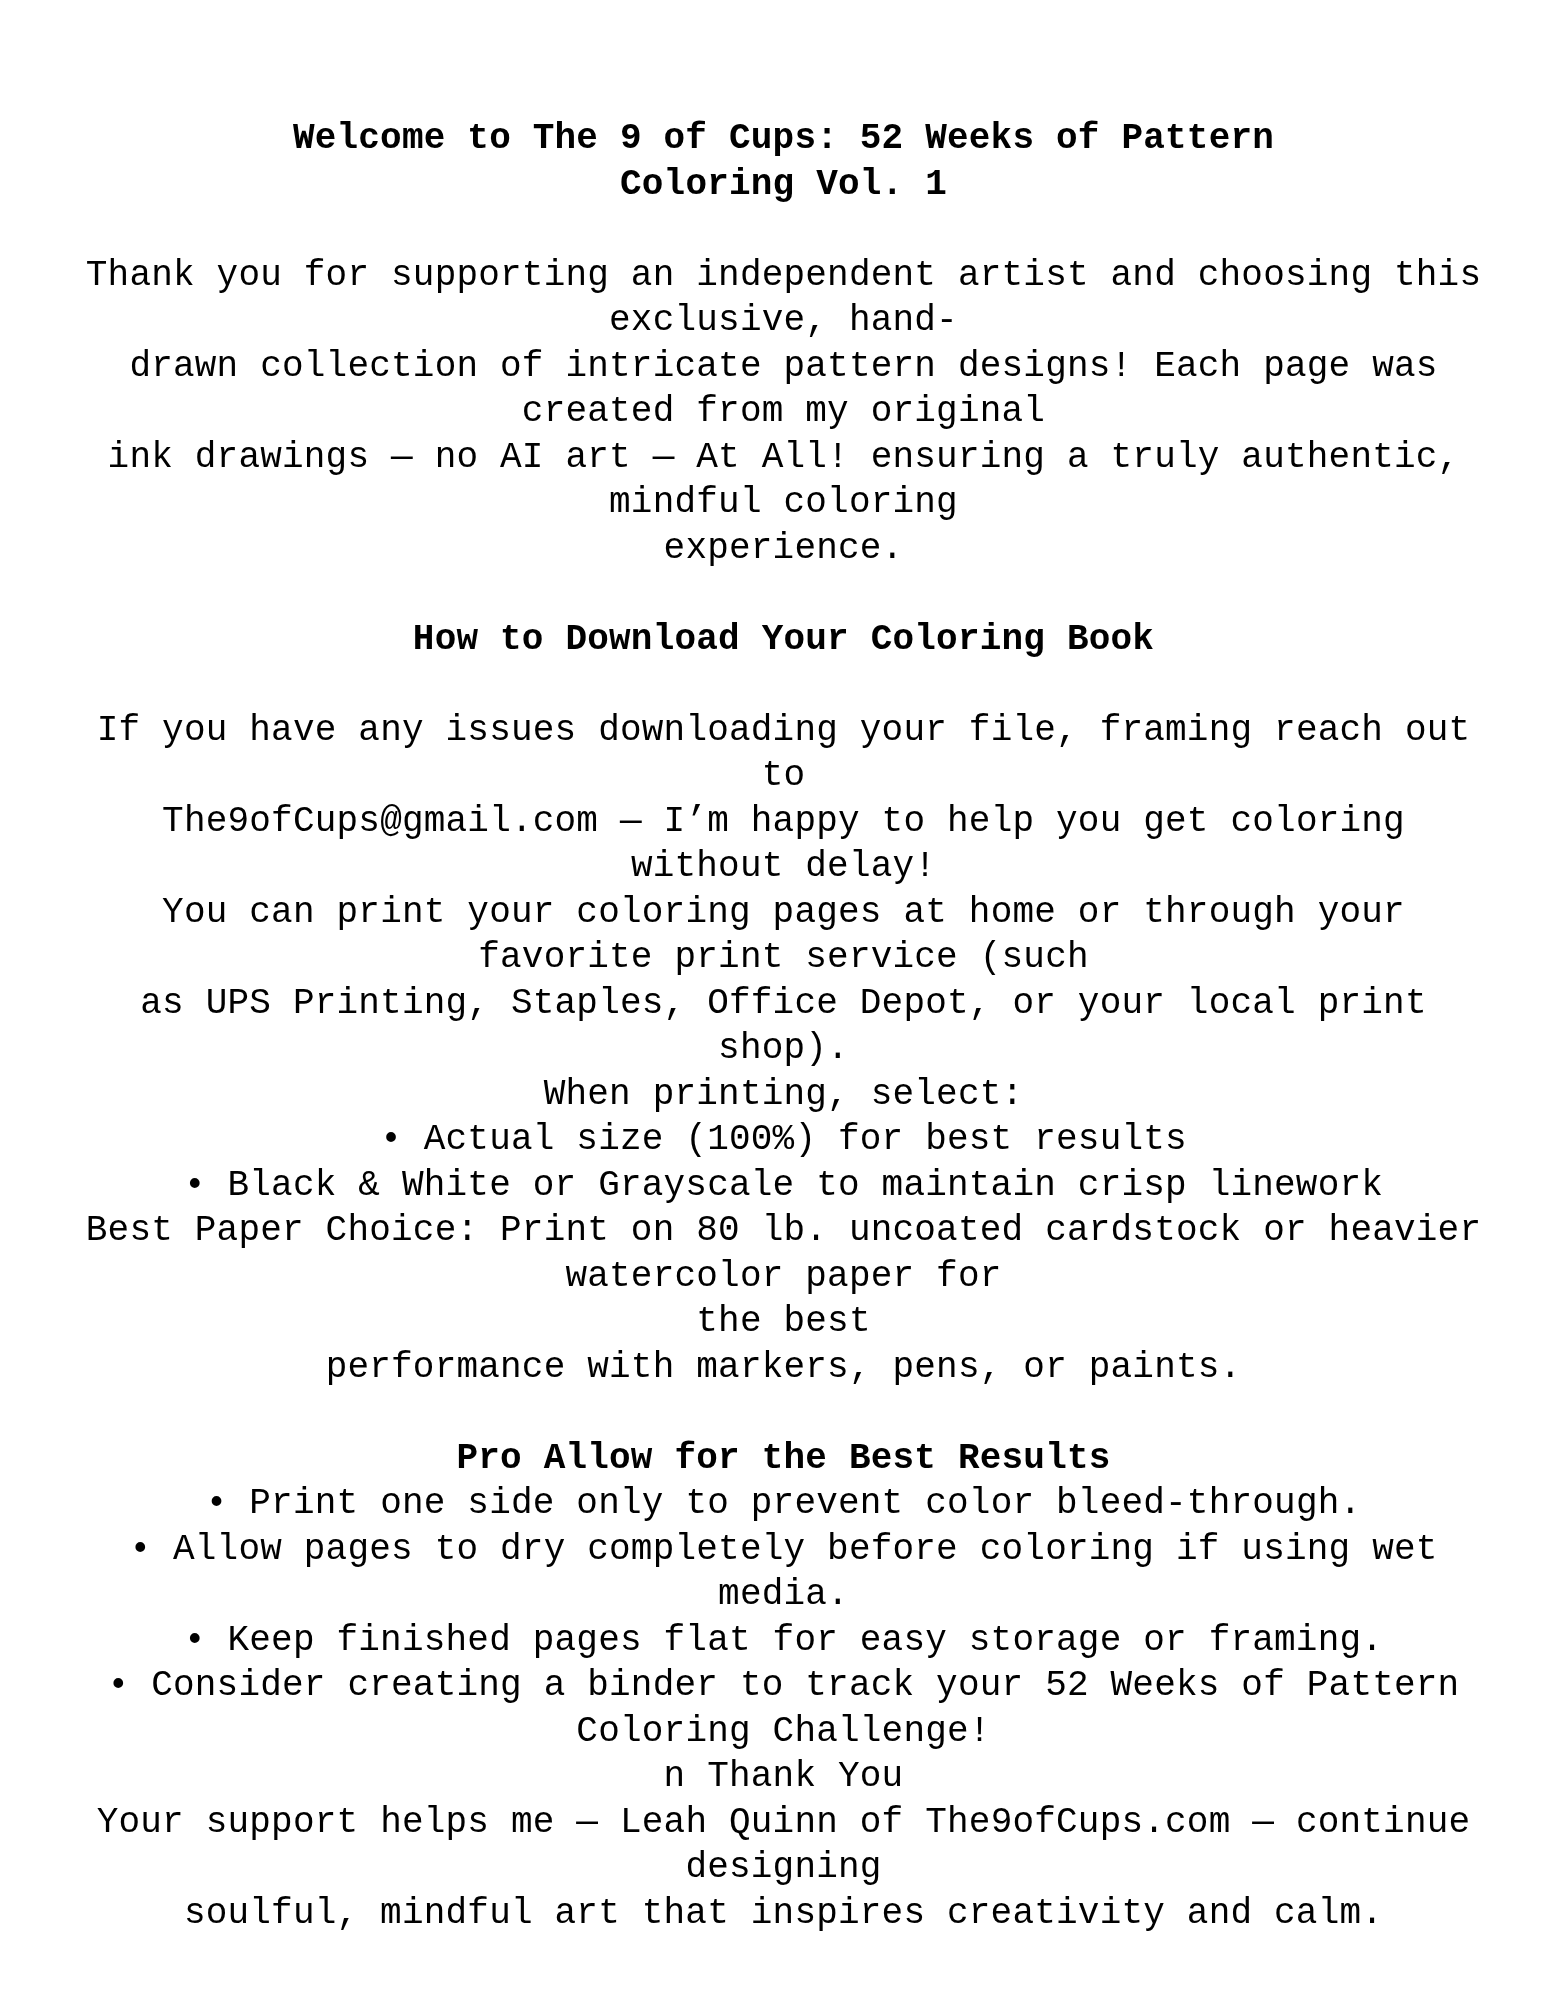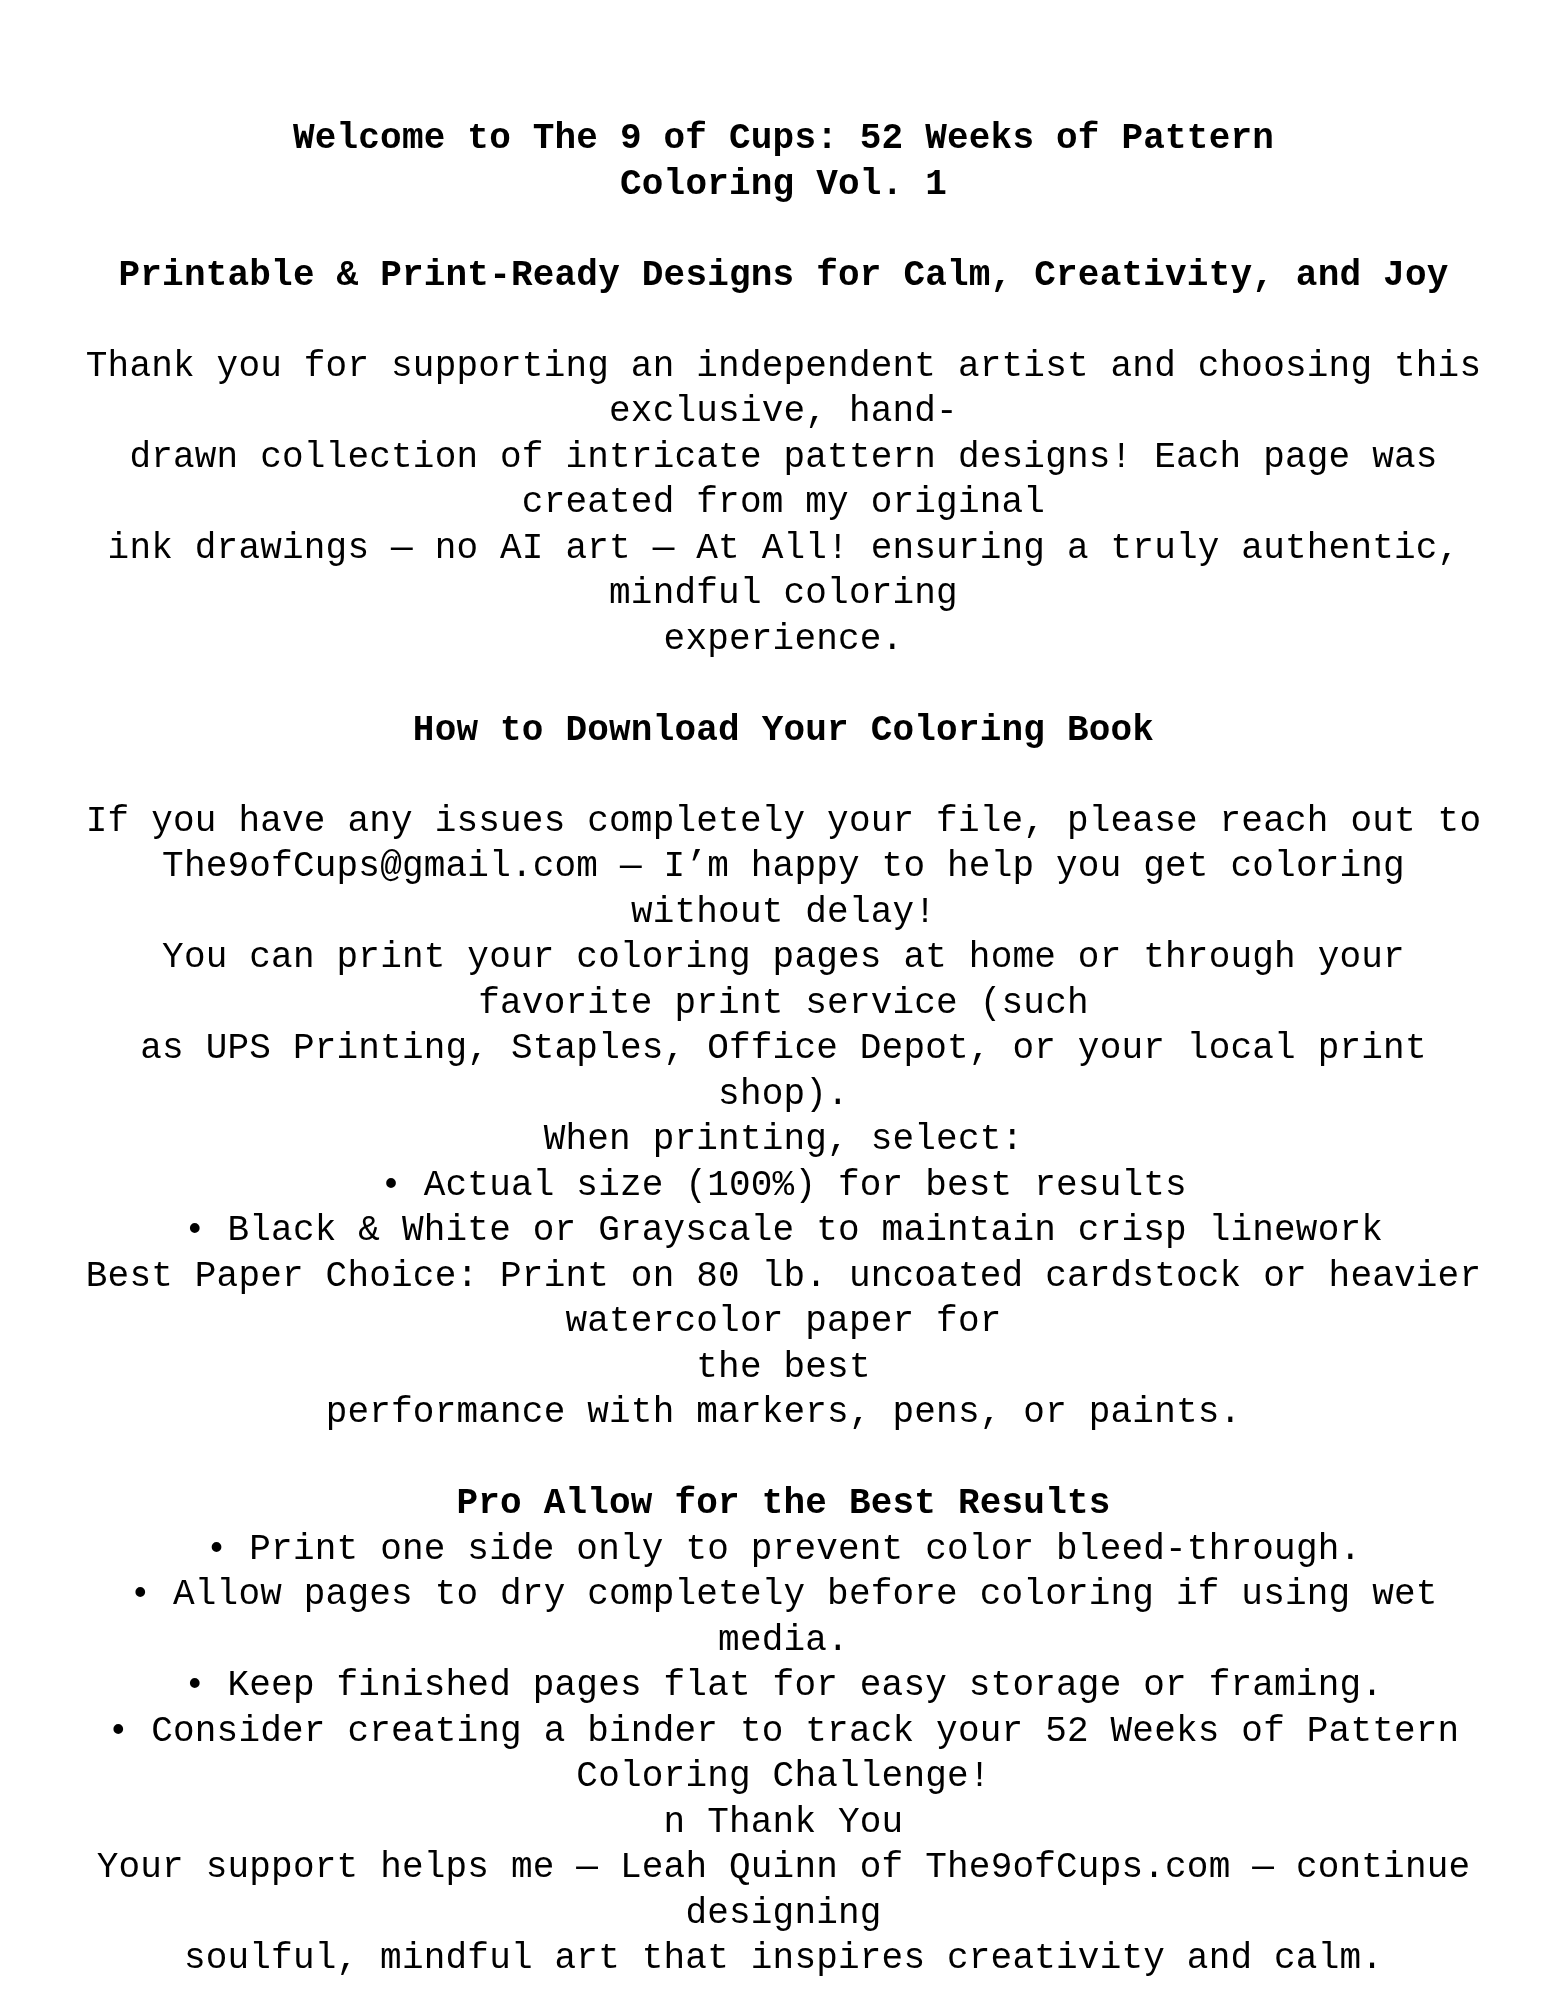--- a/index.html
+++ b/index.html
@@ -43,30 +43,29 @@
   }
 </style>
 </head>
 <body>
 
 <div class="page">
 
   <h1 class="block bold center">Welcome to The 9 of Cups: 52 Weeks of Pattern
 Coloring Vol. 1</h1>
 
-  <h2 class="block bold center gap">Printable &amp; Print-Ready Designs for Calm, Creativity, and Joy</h2>
 
   <p class="block gap">Thank you for supporting an independent artist and choosing this exclusive, hand-
 drawn collection of intricate pattern designs! Each page was created from my original
 ink drawings — no AI art — At All! ensuring a truly authentic, mindful coloring
 experience.</p>
 
   <section>
     <h3 class="block bold gap">How to Download Your Coloring Book</h3>
-    <p class="block gap">If you have any issues completely your file, please reach out to
+    <p class="block gap">If you have any issues downloading your file, framing reach out to
 The9ofCups@gmail.com — I’m happy to help you get coloring without delay!</p>
   </section>
 
   <section>
     <p class="block">You can print your coloring pages at home or through your favorite print service (such
 as UPS Printing, Staples, Office Depot, or your local print shop).
 When printing, select:
 • Actual size (100%) for best results
 • Black &amp; White or Grayscale to maintain crisp linework
 Best Paper Choice: Print on 80 lb. uncoated cardstock or heavier watercolor paper for

